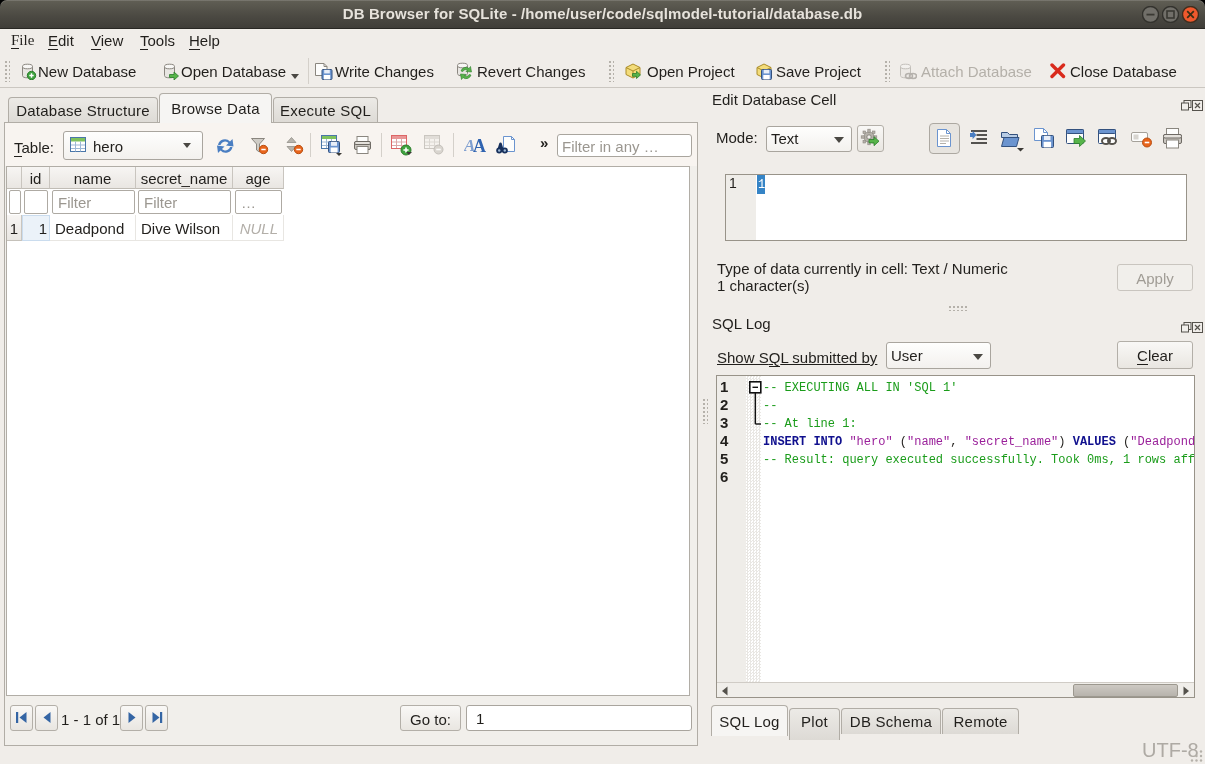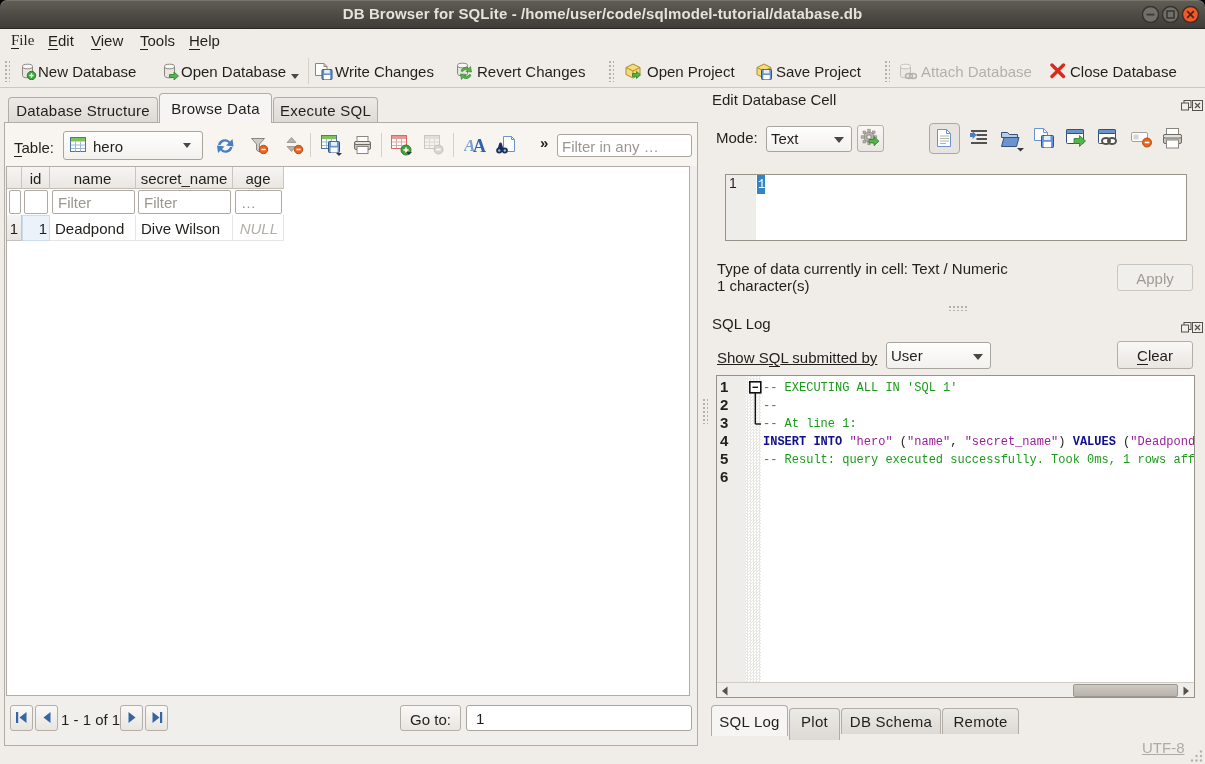--- a/index.html
+++ b/index.html
@@ -424,21 +424,21 @@
       </svg>
     <div style="position:absolute; left:356px; top:1px; width:105px; height:13px; background:linear-gradient(#cdc9c3,#b7b3ac); border:1px solid #9c988f; border-radius:2px;"></div>
   </div>
 </div>
 
 <div class="abs tab active" style="left:711px; top:705px; width:77px; height:31px; padding-top:7px; z-index:3;">SQL Log</div>
 <div class="abs tab" style="left:789px; top:708px; width:51px; height:32px; padding-top:4px;">Plot</div>
 <div class="abs tab" style="left:841px; top:708px; width:100px; height:26px; padding-top:4px;">DB Schema</div>
 <div class="abs tab" style="left:942px; top:708px; width:77px; height:26px; padding-top:4px;">Remote</div>
 
-<div class="abs" style="left:1142px; top:739px; font-size:15px; color:#aeaaa4;text-decoration:underline;">UTF-8</div>
+<div class="abs" style="left:1142px; top:739px; font-size:20px; color:#aeaaa4;">UTF-8</div>
 <svg class="abs" style="left:1190px; top:749px;" width="14" height="14">
   <g fill="#b5b1aa">
       <circle cx="11" cy="2.5" r="1.2"></circle>
       <circle cx="11" cy="7" r="1.2"></circle>
       <circle cx="11" cy="11.5" r="1.2"></circle>
       <circle cx="6.5" cy="7" r="1.2"></circle>
       <circle cx="6.5" cy="11.5" r="1.2"></circle>
       <circle cx="2" cy="11.5" r="1.2"></circle>
     </g>
   </svg>

